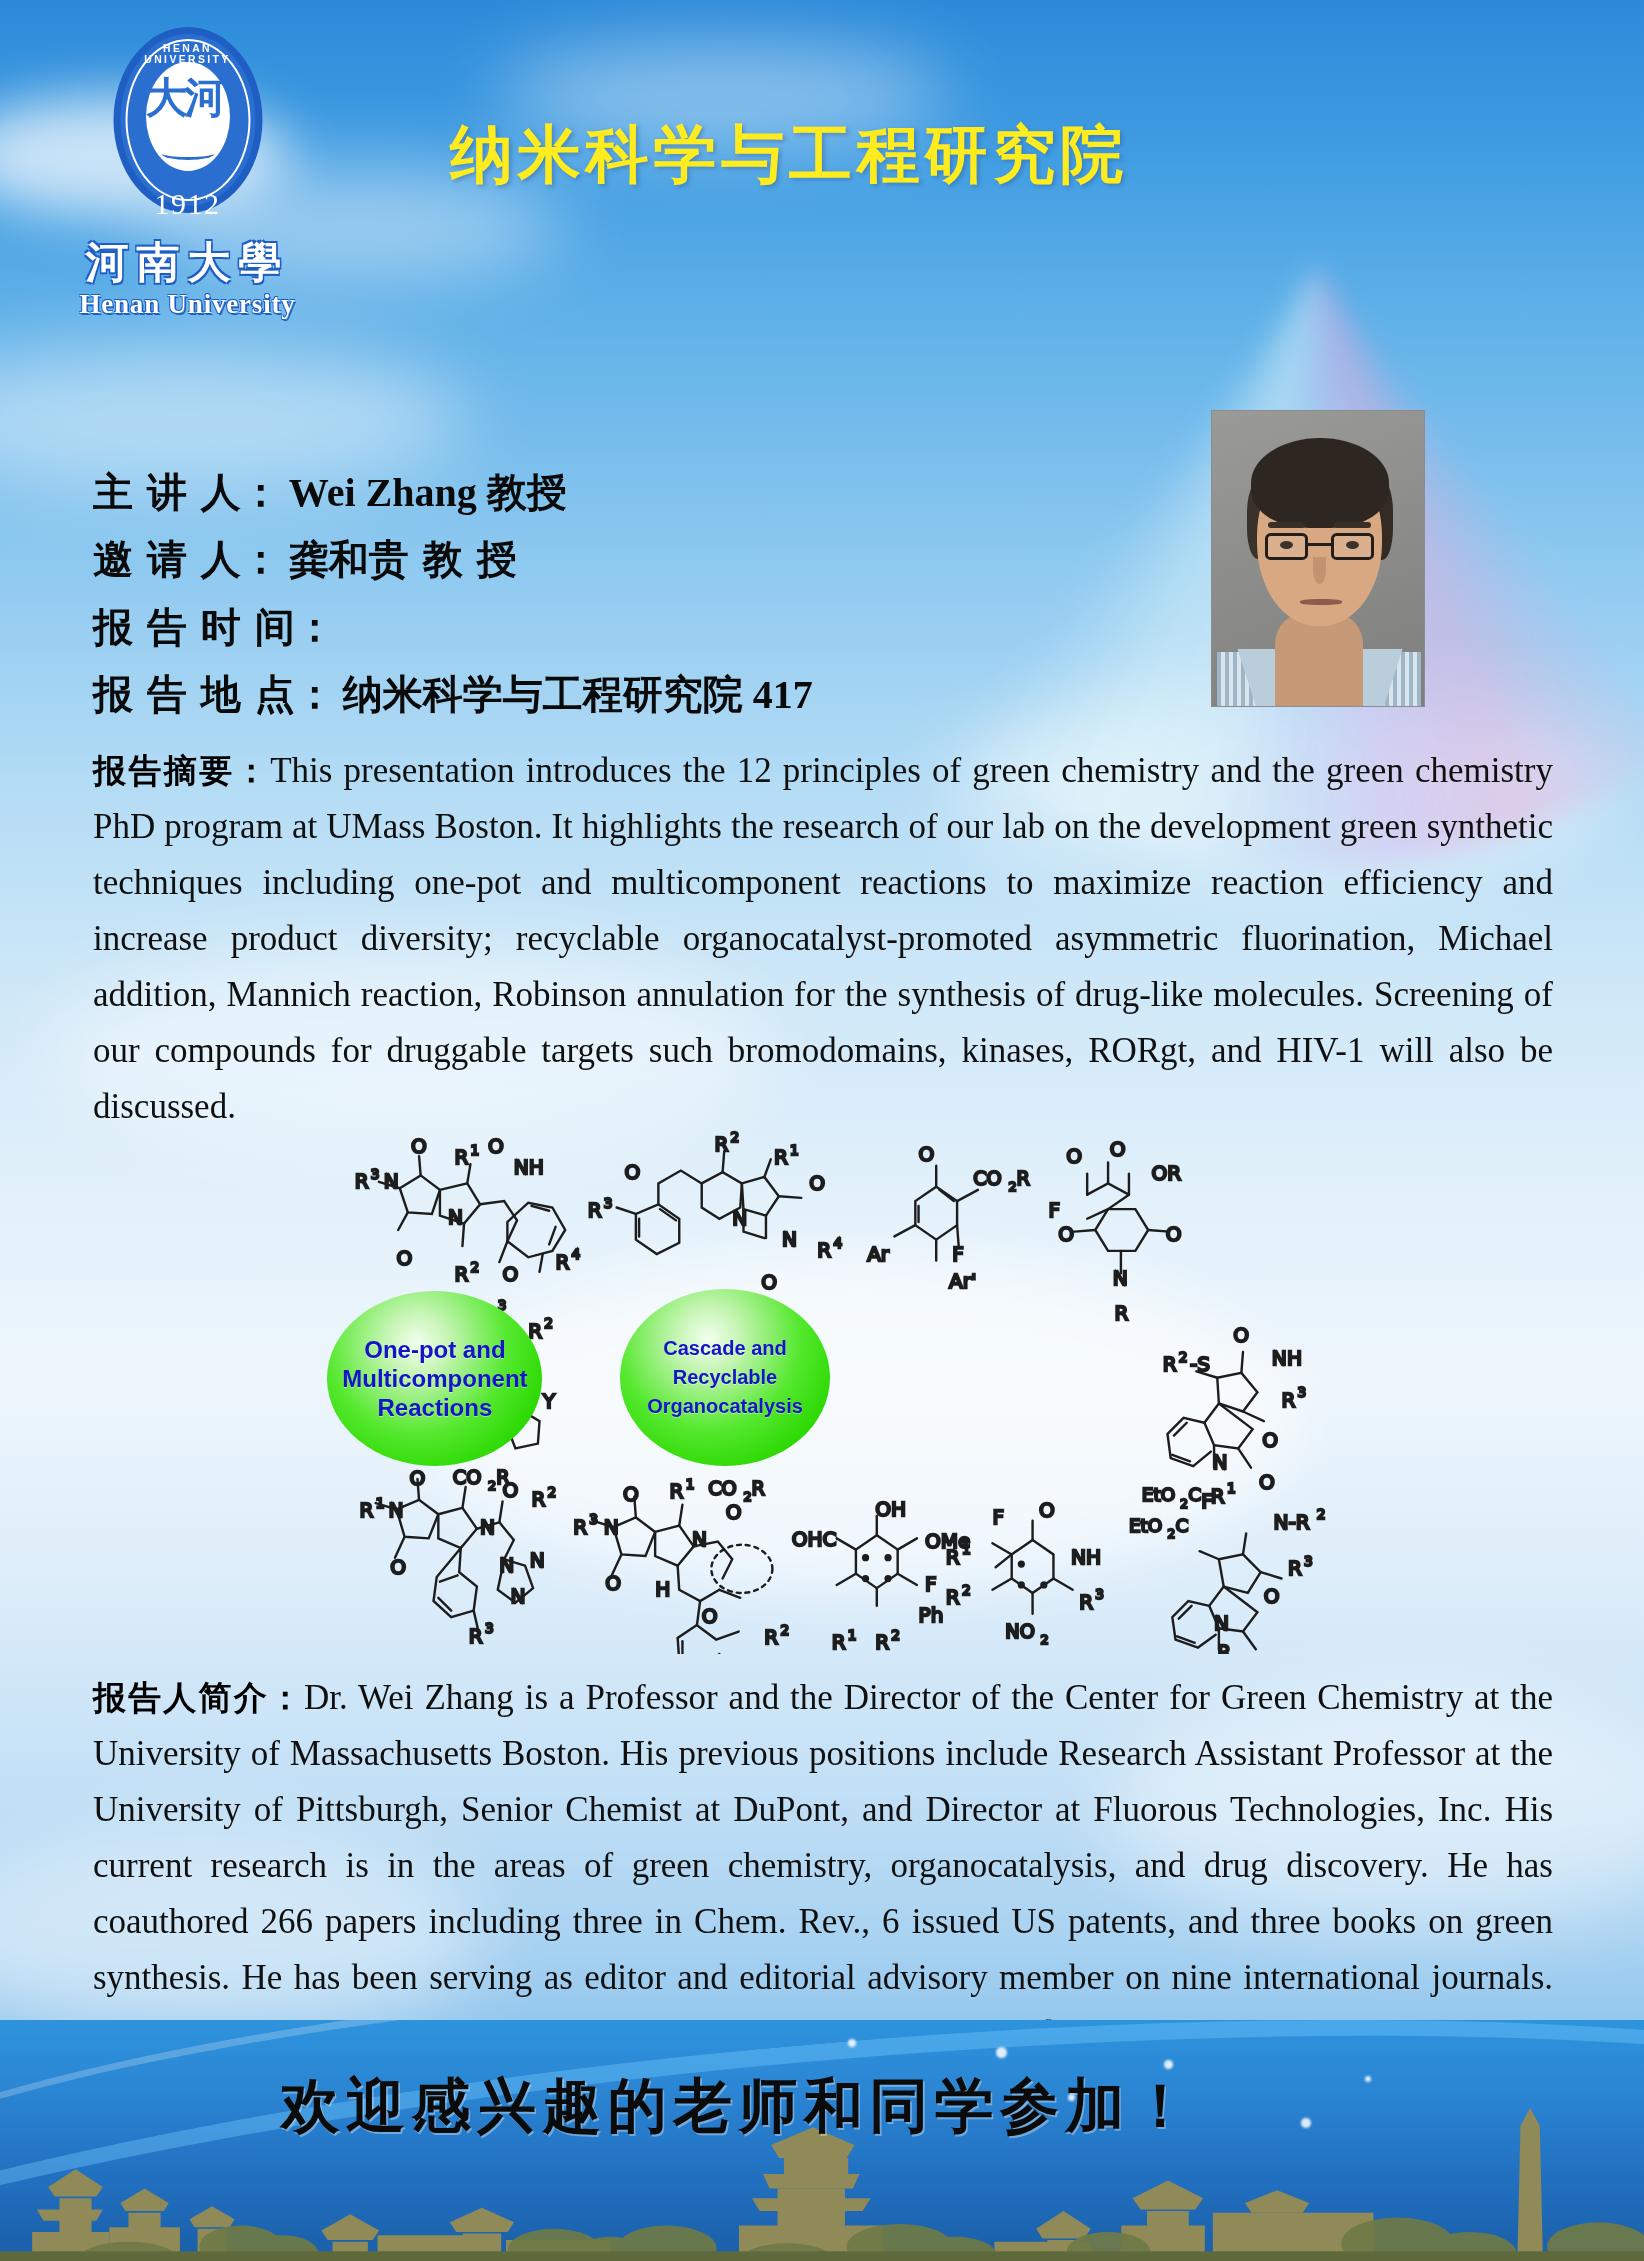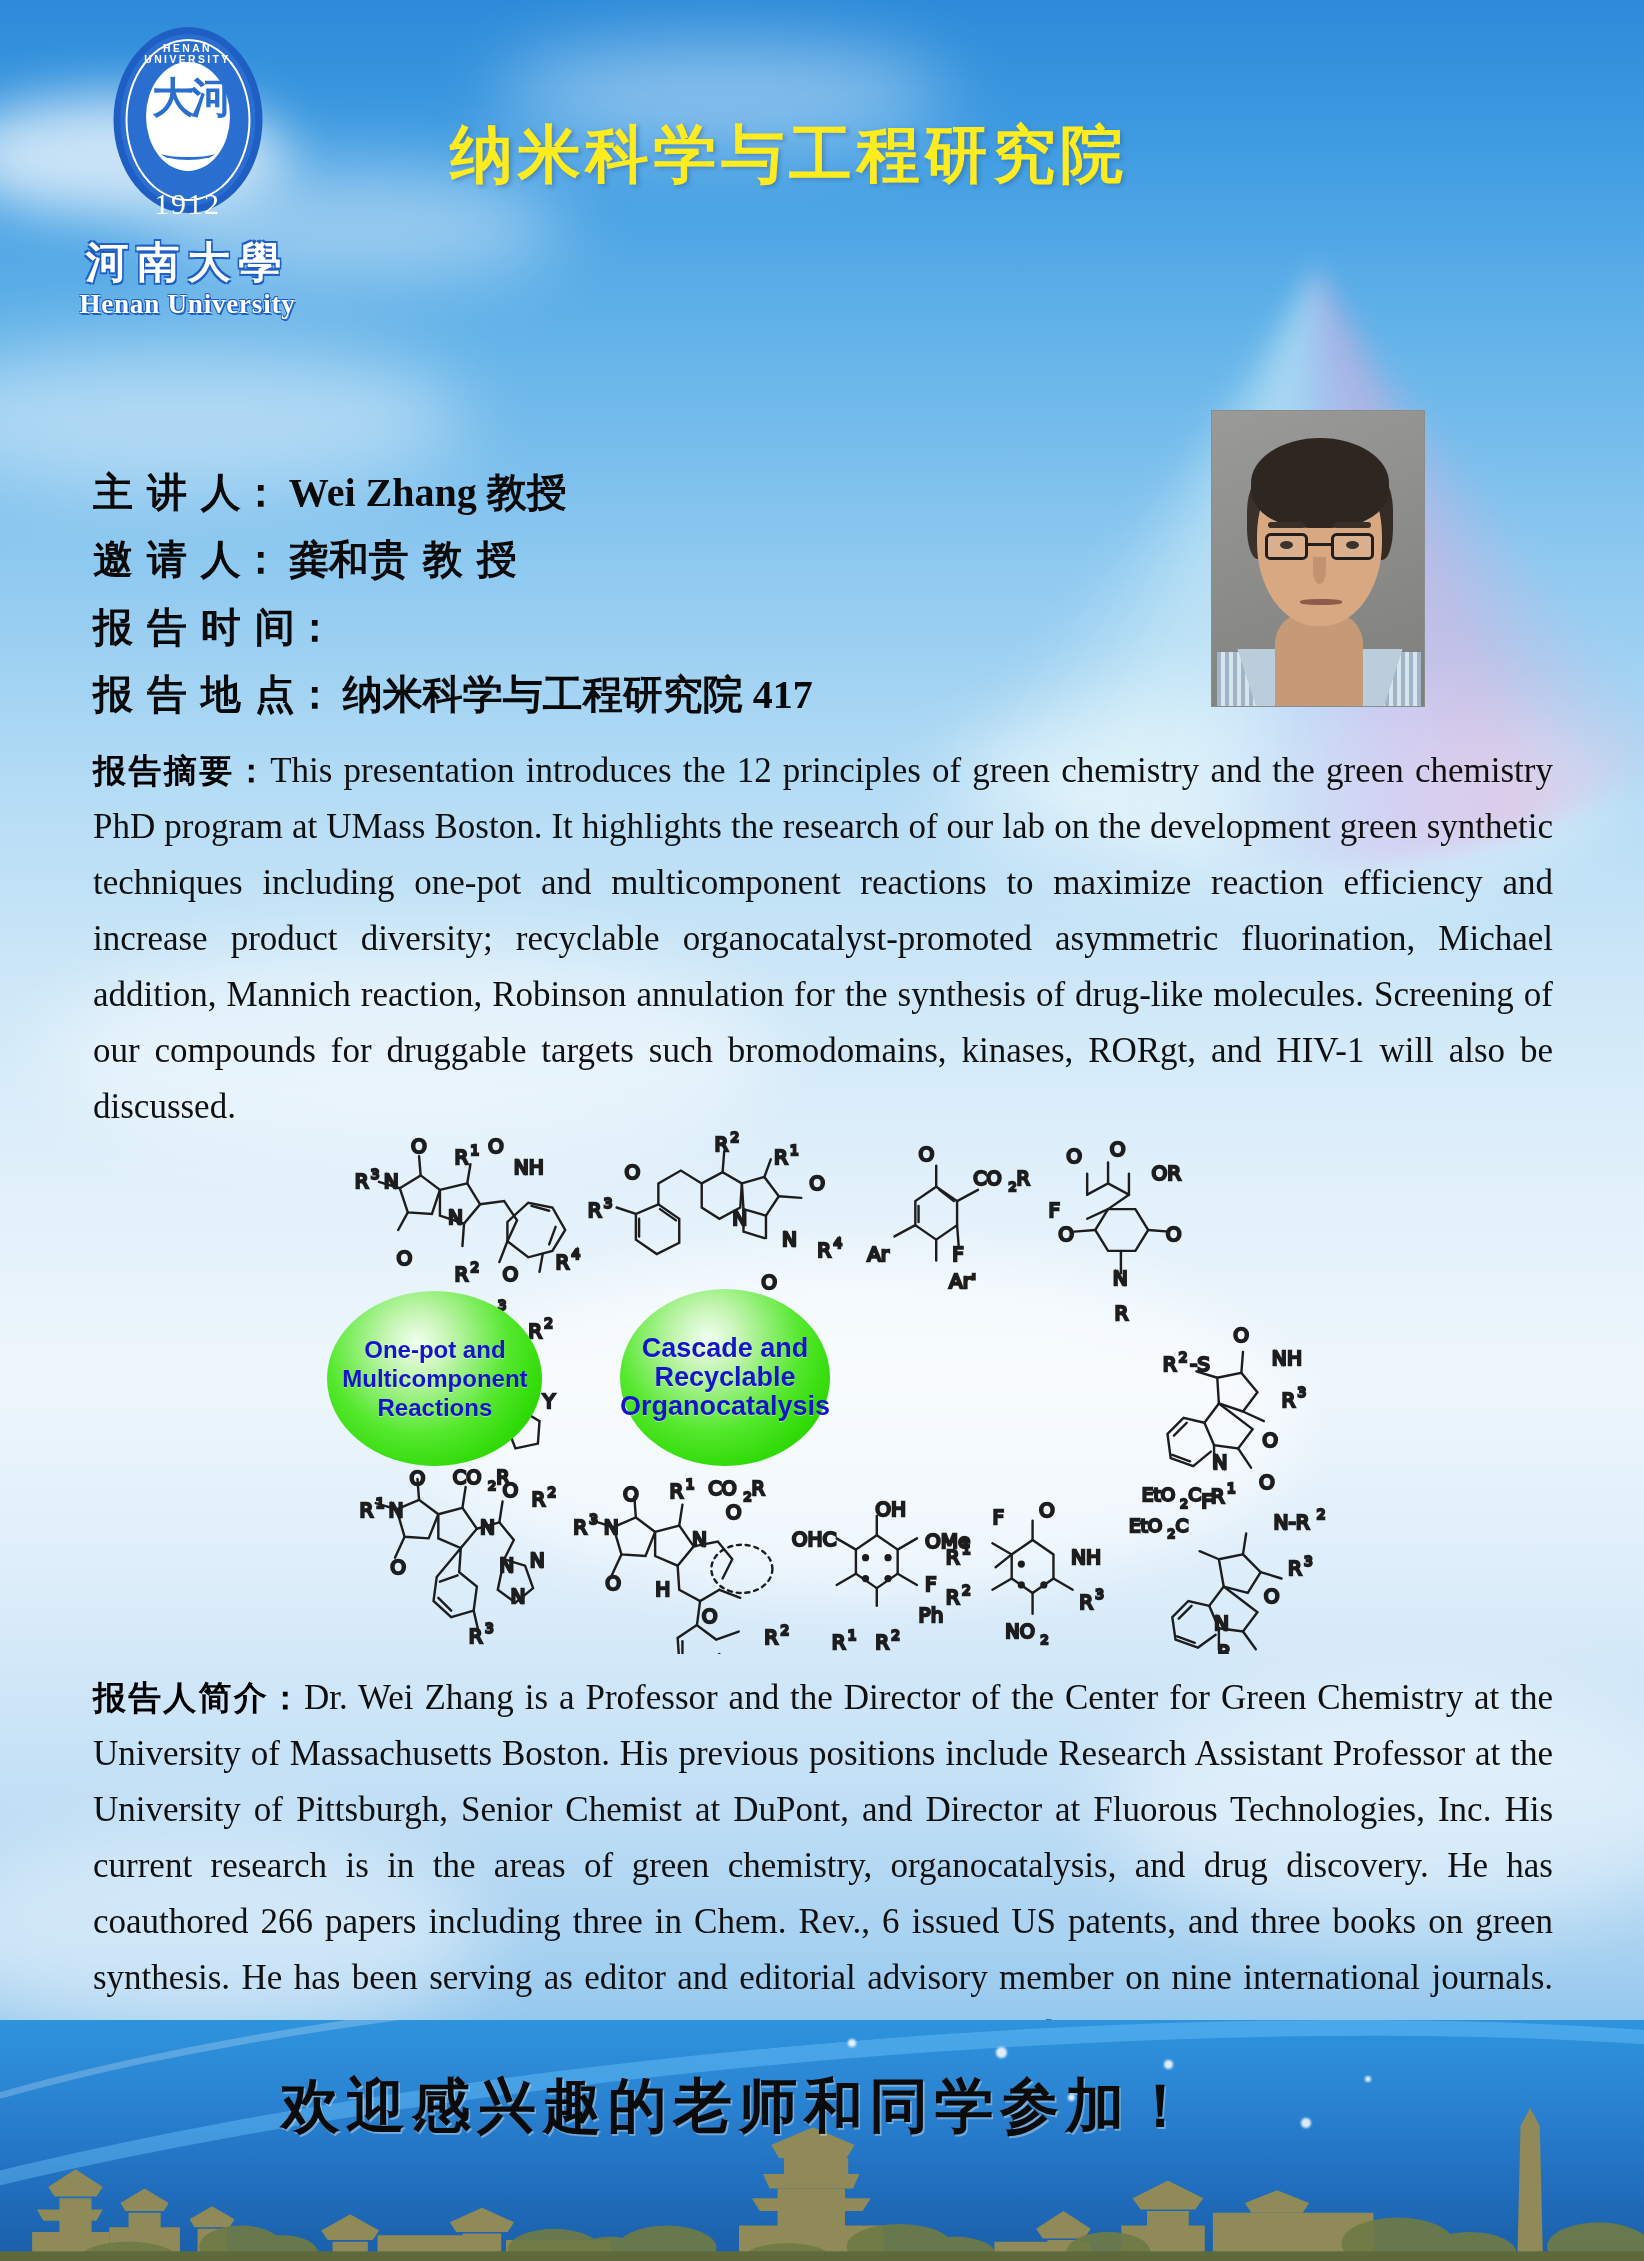--- a/index.html
+++ b/index.html
@@ -82,21 +82,21 @@
     width:125px; height:162px; border-radius:50%;
     border:2.4px solid #ffffff;
   }
   #crest .oval-inner {
     position:absolute; left:50%; top:35px; transform:translateX(-50%);
     width:84px; height:109px; border-radius:50%;
     background:#ffffff;
   }
   #crest .crest-glyph {
     position:absolute; left:50%; top:48px; transform:translateX(-50%);
-    width:84px; text-align:right;
+    width:84px; text-align:left;
     font-family:"DejaVu Sans", sans-serif; font-weight:700;
     font-size:42px; line-height:45px; color:#2a6fd0; letter-spacing:-3.2px;
   }
   #crest .crest-arc-top {
     position:absolute; left:50%; top:16px; transform:translateX(-50%);
     width:137px; text-align:center;
     font-family:"Liberation Sans", sans-serif;
     font-size:10.4px; font-weight:700; color:#fff; letter-spacing:2.4px;
   }
   #crest .crest-year {
@@ -215,21 +215,21 @@
     font-weight:700; color:#1414c8;
     text-shadow:0 0.8px 0 rgba(255,255,255,.4);
   }
   #bubble-1 {
     left:6.4px; top:167px; width:215px; height:175px;
     font-size:24px; line-height:29px;
     background:radial-gradient(circle at 42% 30%, #f2fff0 0%, #c6f5b4 18%, #55e82e 52%, #2ad800 78%, #24c400 100%);
   }
   #bubble-2 {
     left:299px; top:165px; width:210px; height:177px;
-    font-size:27px; line-height:29px;
+    font-size:20px; line-height:29px;
     background:radial-gradient(circle at 42% 28%, #f2fff0 0%, #c6f5b4 18%, #55e82e 52%, #2ad800 78%, #24c400 100%);
   }
   #scheme svg { position:absolute; left:0; top:0; }
 
   
   #footer {
     position:absolute; left:0; bottom:0; width:1645px; height:241px;
     overflow:hidden;
   }
   #footer .f-sky {

